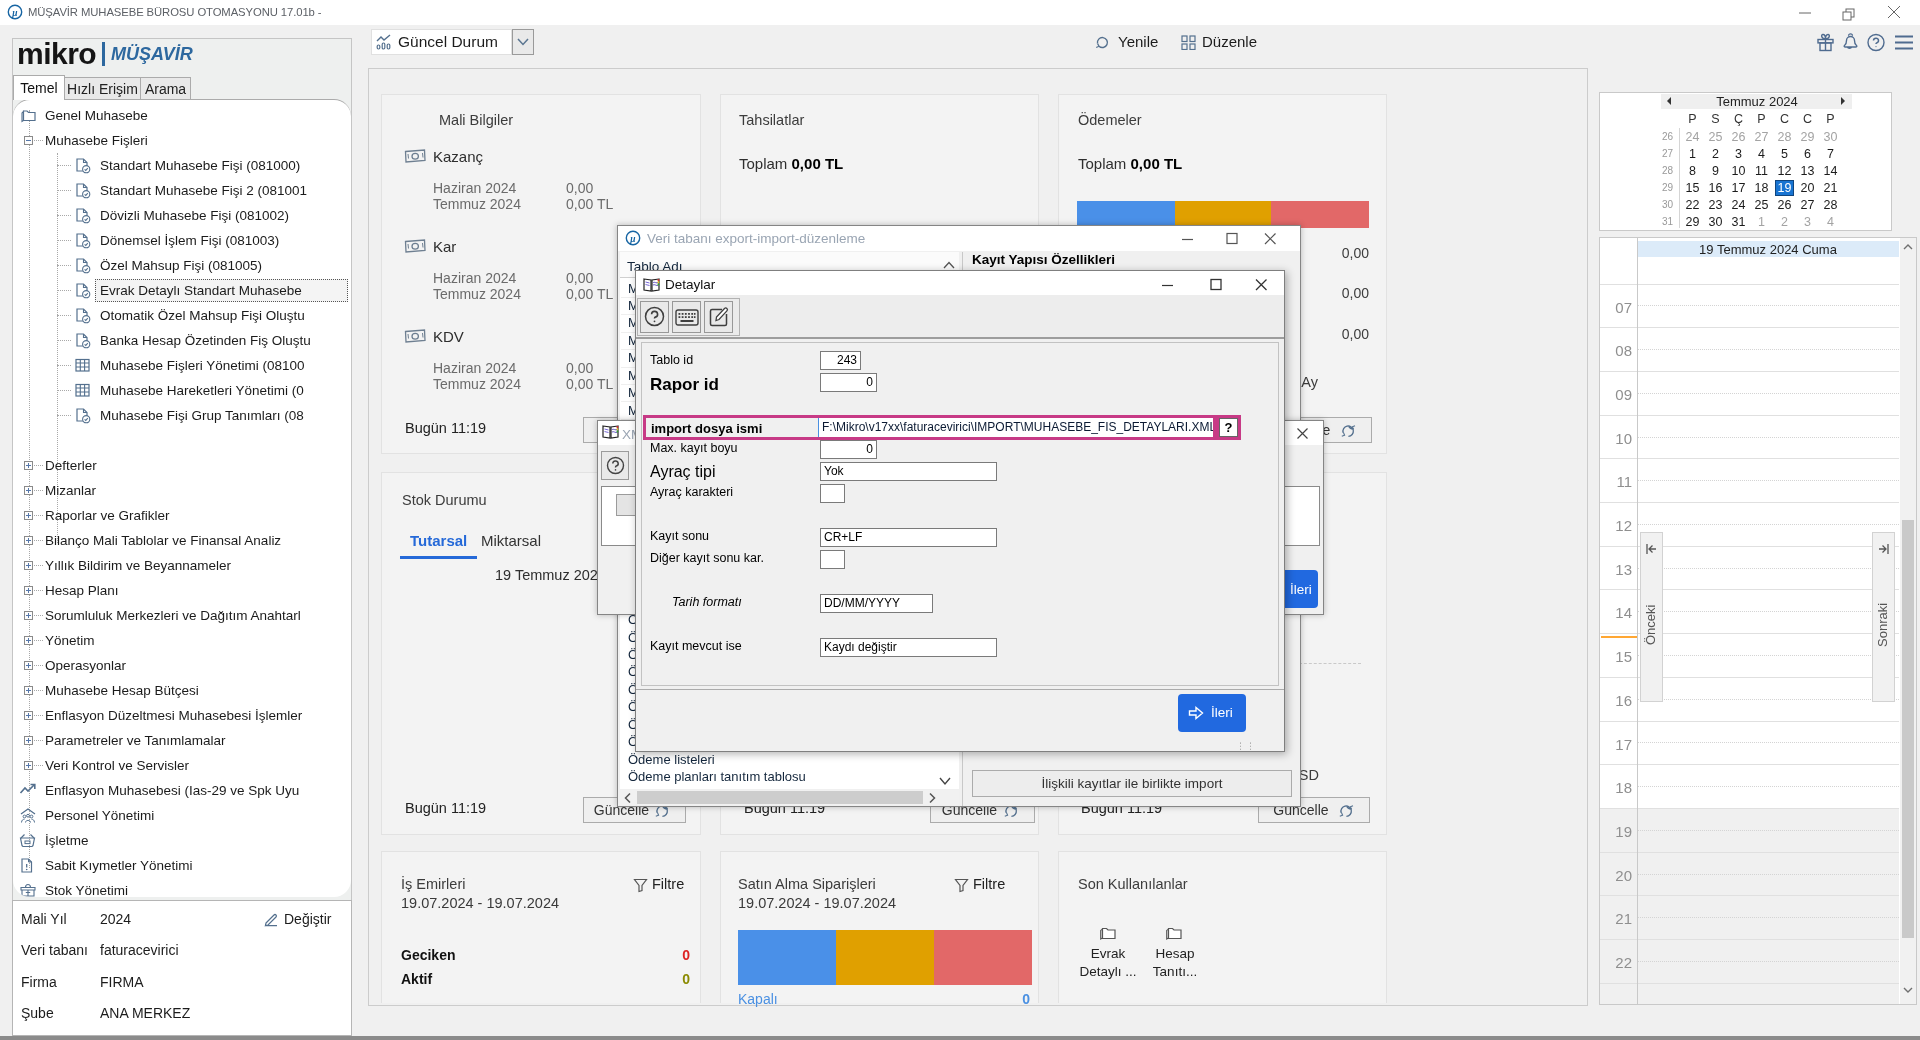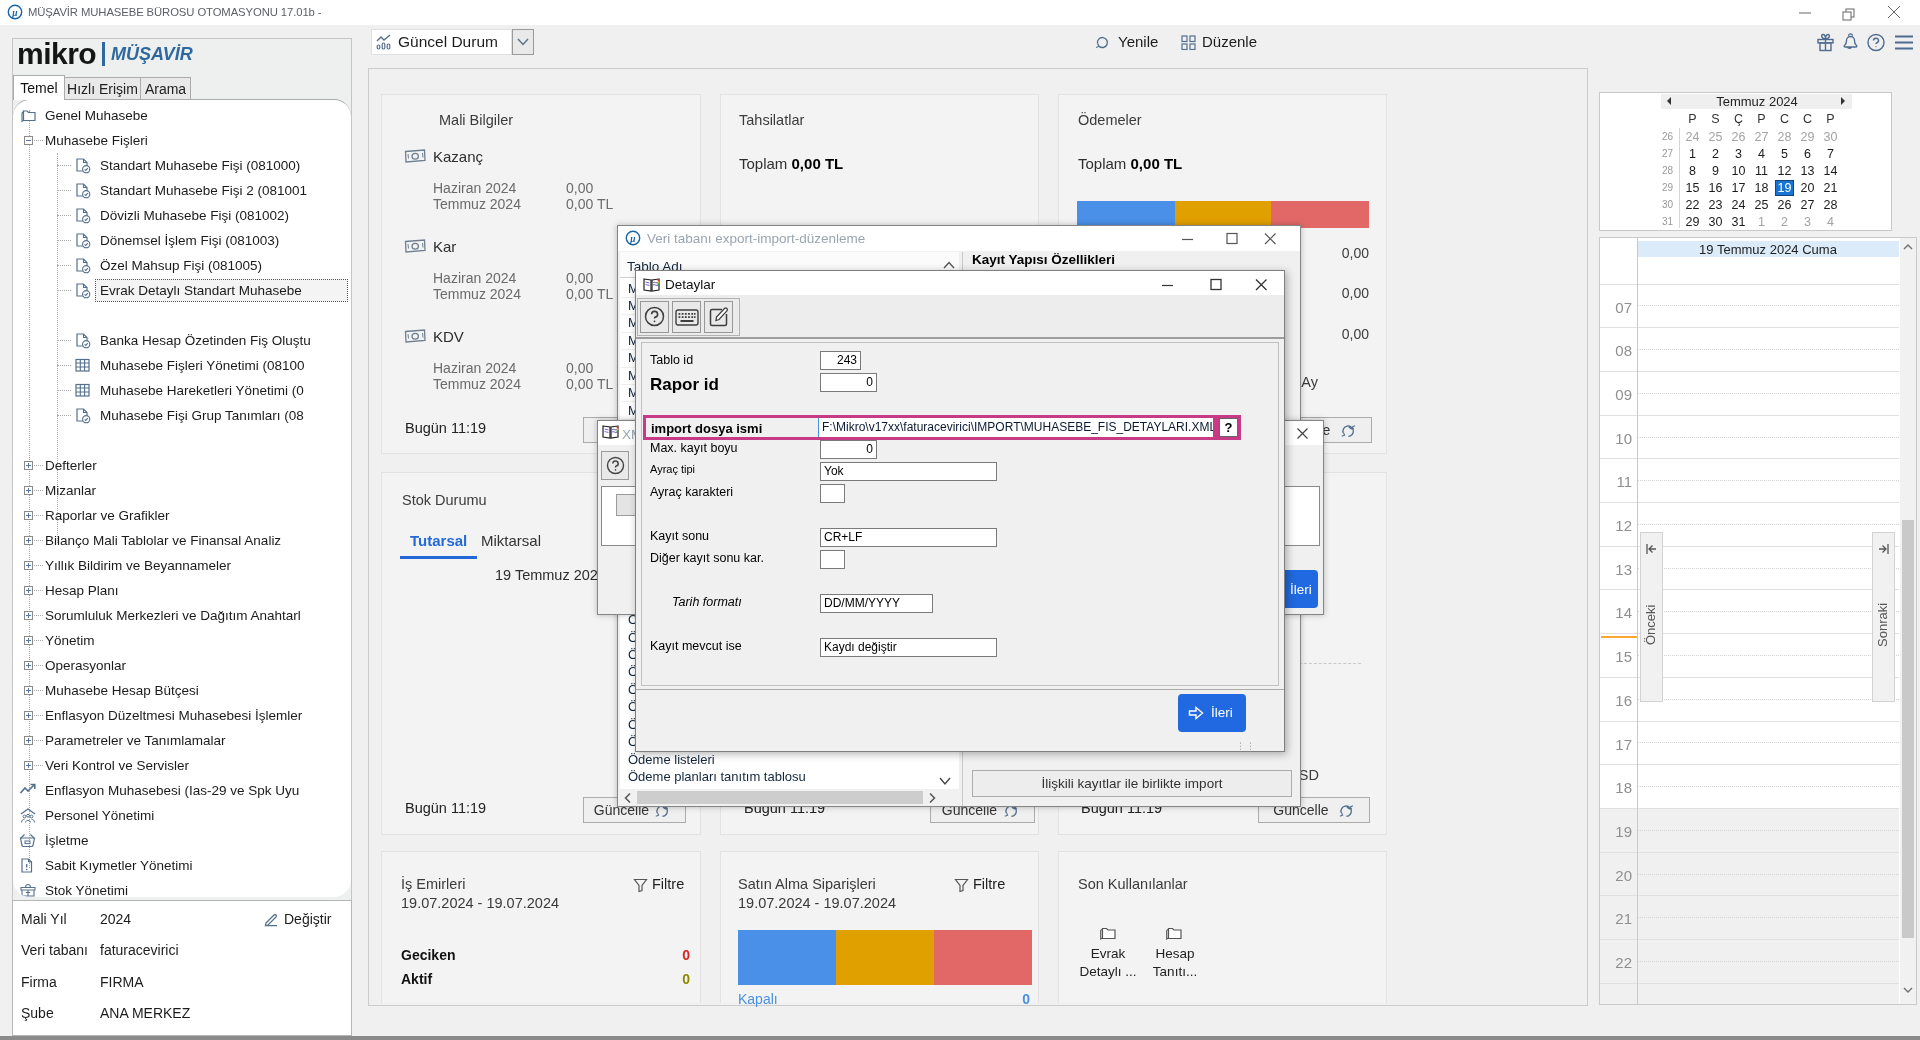--- a/index.html
+++ b/index.html
@@ -154,20 +154,30 @@
 <div class="treerow" style="top:177.5px;">
       <span class="doth" style="left:43.5px;top:12.5px;width:14px"></span>
       <svg class="ticon" style="left:61px" width="18" height="18" viewBox="0 0 18 18">
         <path d="M3 2 L9.5 2 L13 5.5 L13 14 L3 14 Z" fill="#fff" stroke="#54708e" stroke-width="1.2"></path>
         <path d="M9.5 2 L9.5 5.5 L13 5.5" fill="none" stroke="#54708e" stroke-width="1.1"></path>
         <circle cx="12.2" cy="12.2" r="3.6" fill="#fff" stroke="#54708e" stroke-width="1.1"></circle>
         <path d="M10.6 12.3 l1.2 1.1 l2 -2.2" fill="none" stroke="#54708e" stroke-width="1.1"></path>
       </svg>
       <span style="position:absolute;left:82px;top:1px;height:23px;width:253px;background:#f4f4f4;border:1px dotted #555;"></span>
       <span style="position:absolute;left:87px;top:0;">Evrak Detaylı Standart Muhasebe</span>
+    </div>
+<div class="treerow" style="top:202.5px;">
+      <span class="doth" style="left:43.5px;top:12.5px;width:14px"></span>
+      <svg class="ticon" style="left:61px" width="18" height="18" viewBox="0 0 18 18">
+        <path d="M3 2 L9.5 2 L13 5.5 L13 14 L3 14 Z" fill="#fff" stroke="#54708e" stroke-width="1.2"></path>
+        <path d="M9.5 2 L9.5 5.5 L13 5.5" fill="none" stroke="#54708e" stroke-width="1.1"></path>
+        <circle cx="12.2" cy="12.2" r="3.6" fill="#fff" stroke="#54708e" stroke-width="1.1"></circle>
+        <path d="M10.6 12.3 l1.2 1.1 l2 -2.2" fill="none" stroke="#54708e" stroke-width="1.1"></path>
+      </svg>
+      <span style="position:absolute;left:87px;top:0;">Otomatik Özel Mahsup Fişi Oluştu</span>
     </div>
 <div class="treerow" style="top:227.5px;">
       <span class="doth" style="left:43.5px;top:12.5px;width:14px"></span>
       <svg class="ticon" style="left:61px" width="18" height="18" viewBox="0 0 18 18">
         <path d="M3 2 L9.5 2 L13 5.5 L13 14 L3 14 Z" fill="#fff" stroke="#54708e" stroke-width="1.2"></path>
         <path d="M9.5 2 L9.5 5.5 L13 5.5" fill="none" stroke="#54708e" stroke-width="1.1"></path>
         <circle cx="12.2" cy="12.2" r="3.6" fill="#fff" stroke="#54708e" stroke-width="1.1"></circle>
         <path d="M10.6 12.3 l1.2 1.1 l2 -2.2" fill="none" stroke="#54708e" stroke-width="1.1"></path>
       </svg>
       <span style="position:absolute;left:87px;top:0;">Banka Hesap Özetinden Fiş Oluştu</span>
@@ -780,21 +790,21 @@
 <div class="inp" style="left:820px;top:351px;width:41px;height:19px;text-align:right;">243</div>
 <div class="dlbl" style="left:650px;top:375px;font-size:17px;font-weight:bold;">Rapor id</div>
 <div class="inp" style="left:820px;top:373px;width:57px;height:19px;text-align:right;">0</div>
 <div class="abs" style="left:643px;top:415px;width:573px;height:25px;border:3px solid #c73a86;background:#f0f0f0;"></div>
 <div class="dlbl" style="left:651px;top:421px;font-size:13px;font-weight:bold;">import dosya ismi</div>
 <div class="abs" style="left:818px;top:418px;width:395px;height:19px;background:#fff;border-left:1px solid #4a90e2;font-size:12px;color:#0b1a33;line-height:19px;padding-left:3px;white-space:nowrap;overflow:hidden;">F:\Mikro\v17xx\faturacevirici\IMPORT\MUHASEBE_FIS_DETAYLARI.XML</div>
 <div class="abs" style="left:1216px;top:415px;width:25px;height:25px;border:3px solid #c73a86;background:#fff;"></div>
 <div class="abs" style="left:1219px;top:418px;width:19px;height:19px;border:1px solid #666;background:#fff;font-size:13px;font-weight:bold;text-align:center;line-height:18px;">?</div>
 <div class="dlbl" style="left:650px;top:441px;font-size:12.5px;">Max. kayıt boyu</div>
 <div class="inp" style="left:820px;top:440px;width:57px;height:19px;text-align:right;">0</div>
-<div class="dlbl" style="left:650px;top:463px;font-size:11px;">Ayraç tipi</div>
+<div class="dlbl" style="left:650px;top:463px;font-size:16px;">Ayraç tipi</div>
 <div class="inp" style="left:820px;top:462px;width:177px;height:19px;text-align:left;">Yok</div>
 <div class="dlbl" style="left:650px;top:485px;font-size:12.5px;">Ayraç karakteri</div>
 <div class="inp" style="left:820px;top:484px;width:25px;height:19px;text-align:left;"></div>
 <div class="dlbl" style="left:650px;top:529px;font-size:12.5px;">Kayıt sonu</div>
 <div class="inp" style="left:820px;top:528px;width:177px;height:19px;text-align:left;">CR+LF</div>
 <div class="dlbl" style="left:650px;top:551px;font-size:12.5px;">Diğer kayıt sonu kar.</div>
 <div class="inp" style="left:820px;top:550px;width:25px;height:19px;text-align:left;"></div>
 <div class="dlbl" style="left:672px;top:595px;font-size:12.5px;font-style:italic;">Tarih formatı</div>
 <div class="inp" style="left:820px;top:594px;width:113px;height:19px;text-align:left;">DD/MM/YYYY</div>
 <div class="dlbl" style="left:650px;top:639px;font-size:12.5px;">Kayıt mevcut ise</div>

